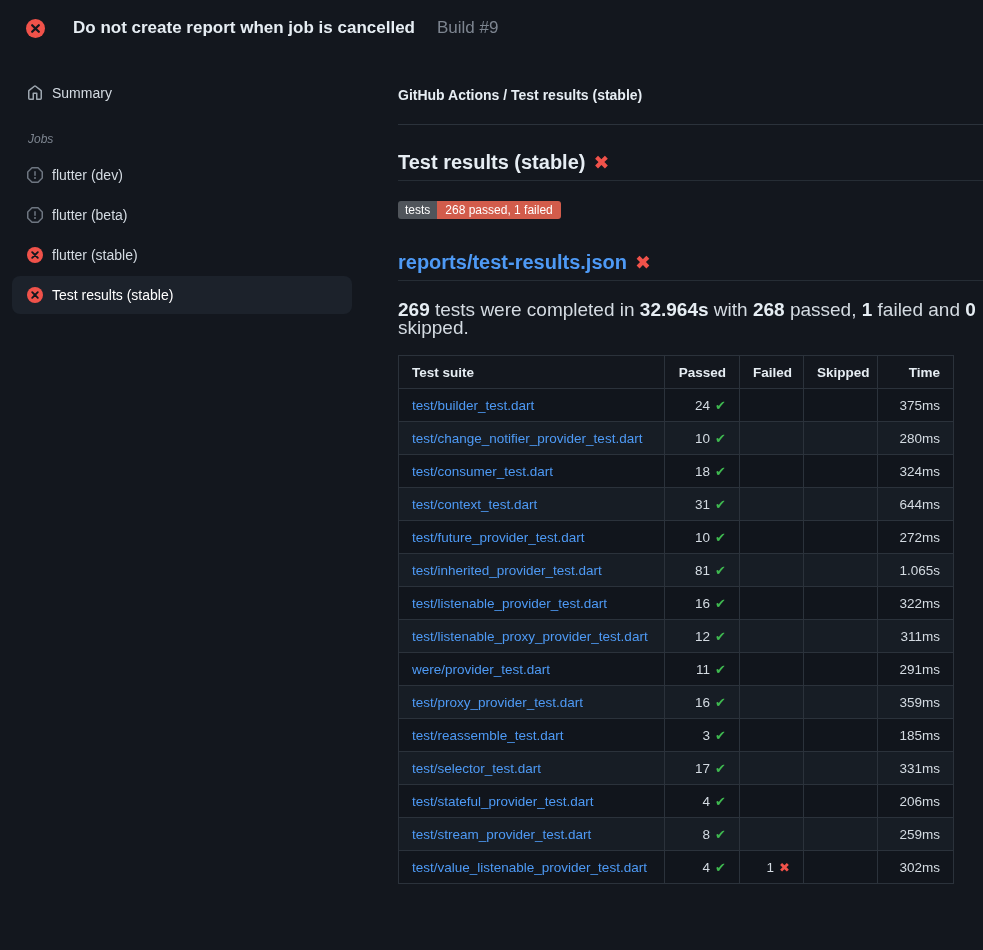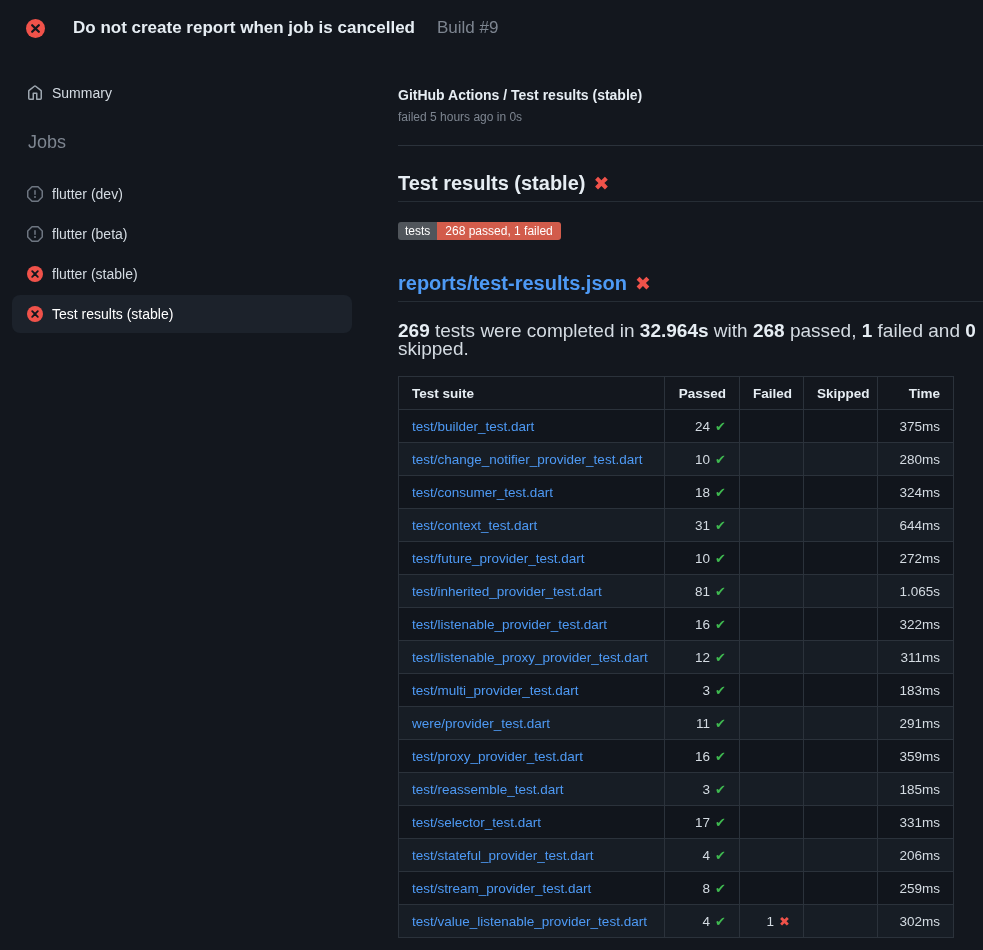--- a/index.html
+++ b/index.html
@@ -42,21 +42,21 @@
   .layout{display:flex;align-items:flex-start;}
   .sidebar{width:398px;flex:none;padding-top:18px;}
   .side-item{
     display:flex;align-items:center;height:38px;margin:0 46px 2px 12px;
     padding-left:15px;border-radius:8px;cursor:pointer;
     font-size:14px;font-weight:500;color:var(--text-body);
   }
   .side-item.selected{background:var(--bg-selected);color:#ffffff;}
   .side-item .job-icon{width:16px;height:16px;flex:none;margin-right:9px;display:block;}
   .jobs-label{
-    margin:20px 0 22px 28px;font-size:18px;color:var(--text-dim);
+    margin:20px 0 10px 28px;font-size:12px;color:var(--text-dim);font-style:italic;
   }
   
   .main{flex:1;padding-top:30px;}
   .breadcrumb{font-size:14px;font-weight:700;color:var(--text);line-height:18px;}
   .run-status{margin-top:6px;font-size:12px;color:var(--text-dim);line-height:15px;}
   .main-divider{border:none;border-top:1px solid var(--border);margin-top:20px;}
   h2.section-title{
     margin-top:24px;font-size:20px;font-weight:700;color:var(--text);
     line-height:26px;padding-bottom:4px;border-bottom:1px solid var(--border-faint);
     margin-right:0;
@@ -137,21 +137,20 @@
             <circle cx="8" cy="8" r="8" fill="var(--red)"></circle>
             <path d="M5.2 5.2 L10.8 10.8 M10.8 5.2 L5.2 10.8" stroke="var(--bg)" stroke-width="1.9" stroke-linecap="round"></path>
           </svg>
           <span>Test results (stable)</span>
         </div>
       </nav>
   </aside>
 
   <main class="main">
     <div class="breadcrumb">GitHub Actions / Test results (stable)</div>
-    <div class="run-status">failed 5 hours ago in 0s</div>
     <hr class="main-divider">
 
     <h2 class="section-title"><span>Test results (stable)</span><span class="x-mark">✖</span></h2>
 
     <span class="badge">
       <span class="badge-label">tests</span>
       <span class="badge-value">268 passed, 1 failed</span>
     </span>
 
     <h2 class="report-title"><a>reports/test-results.json</a><span class="x-mark">✖</span></h2>
@@ -226,27 +225,20 @@
             <td class="cell-num">322ms</td>
           </tr>
           <tr>
             <td class="cell-suite"><a class="suite-link">test/listenable_proxy_provider_test.dart</a></td>
             <td class="cell-num"><span>12</span><span class="icon-check">✔</span></td>
             <td class="cell-num"></td>
             <td class="cell-num"></td>
             <td class="cell-num">311ms</td>
           </tr>
           <tr>
-            <td class="cell-suite"><a class="suite-link">test/multi_provider_test.dart</a></td>
-            <td class="cell-num"><span>3</span><span class="icon-check">✔</span></td>
-            <td class="cell-num"></td>
-            <td class="cell-num"></td>
-            <td class="cell-num">183ms</td>
-          </tr>
-          <tr>
             <td class="cell-suite"><a class="suite-link">were/provider_test.dart</a></td>
             <td class="cell-num"><span>11</span><span class="icon-check">✔</span></td>
             <td class="cell-num"></td>
             <td class="cell-num"></td>
             <td class="cell-num">291ms</td>
           </tr>
           <tr>
             <td class="cell-suite"><a class="suite-link">test/proxy_provider_test.dart</a></td>
             <td class="cell-num"><span>16</span><span class="icon-check">✔</span></td>
             <td class="cell-num"></td>

